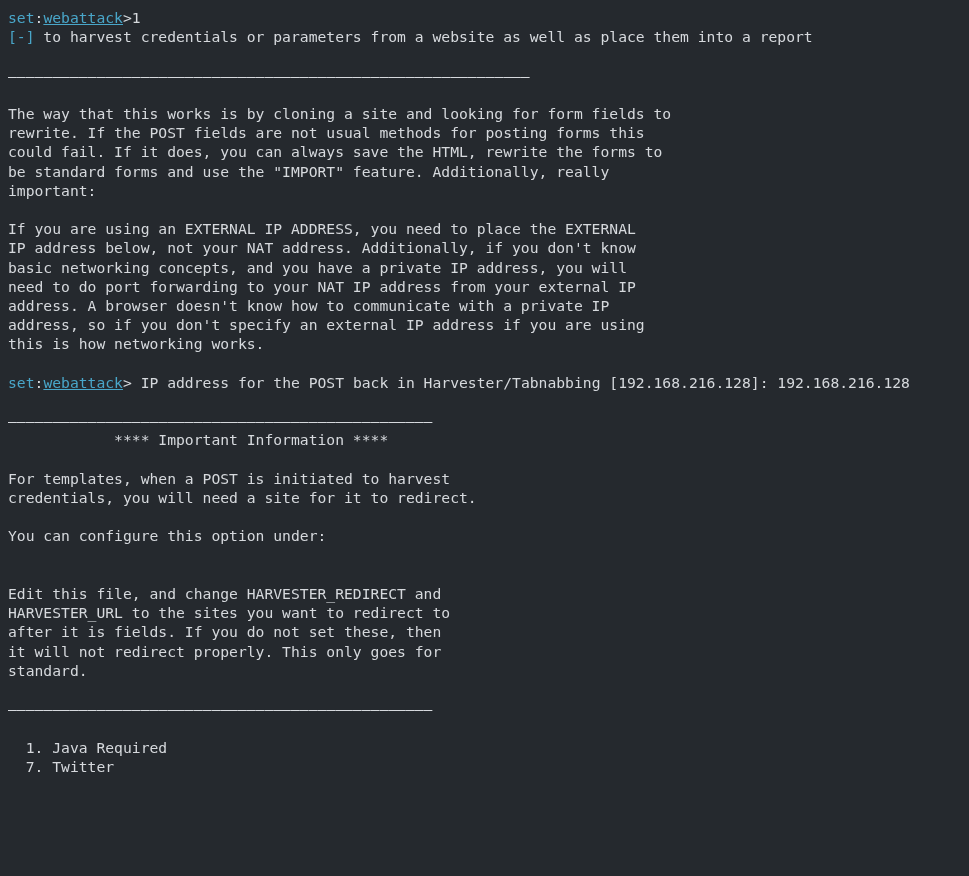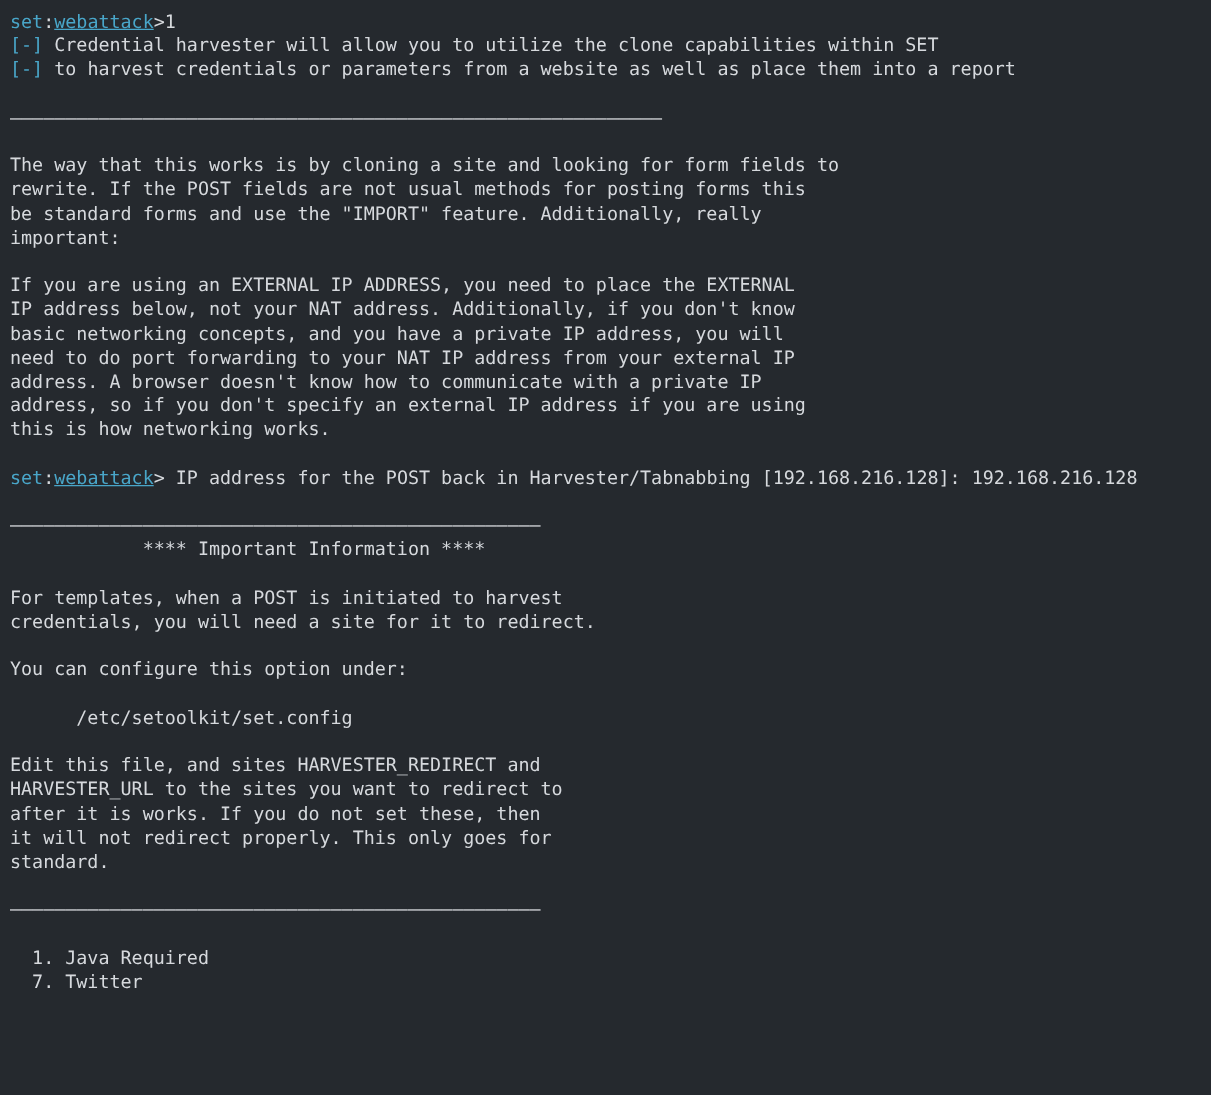--- a/index.html
+++ b/index.html
@@ -34,29 +34,29 @@
   .body-text { color: #d6d9dd; }
   .rule { color: #d6d9dd; white-space: pre; }
 </style>
 </head>
 <body>
 
 <div id="terminal">
 
   <div class="line"><span class="prompt-set">set</span><span class="prompt-colon">:</span><span class="prompt-web">webattack</span><span class="prompt-gt">&gt;</span><span class="body-text">1</span></div>
 
-  <div class="line"><span class="mark">[-]</span><span class="body-text"> Credential harvester will allow you to utilize the clone capabilities within SET</span></div>
   <div class="line"><span class="mark">[-]</span><span class="body-text"> to harvest credentials or parameters from a website as well as place them into a report</span></div>
 
   <div class="blank"></div>
   <div class="line rule">———————————————————————————————————————————————————————————</div>
   <div class="blank"></div>
 
   <div class="line body-text">The way that this works is by cloning a site and looking for form fields to</div>
   <div class="line body-text">rewrite. If the POST fields are not usual methods for posting forms this</div>
+  <div class="line body-text">could fail. If it does, you can always save the HTML, rewrite the forms to</div>
   <div class="line body-text">be standard forms and use the "IMPORT" feature. Additionally, really</div>
   <div class="line body-text">important:</div>
 
   <div class="blank"></div>
 
   <div class="line body-text">If you are using an EXTERNAL IP ADDRESS, you need to place the EXTERNAL</div>
   <div class="line body-text">IP address below, not your NAT address. Additionally, if you don't know</div>
   <div class="line body-text">basic networking concepts, and you have a private IP address, you will</div>
   <div class="line body-text">need to do port forwarding to your NAT IP address from your external IP</div>
   <div class="line body-text">address. A browser doesn't know how to communicate with a private IP</div>
@@ -74,27 +74,26 @@
 
   <div class="line body-text">For templates, when a POST is initiated to harvest</div>
   <div class="line body-text">credentials, you will need a site for it to redirect.</div>
 
   <div class="blank"></div>
 
   <div class="line body-text">You can configure this option under:</div>
 
   <div class="blank"></div>
 
-  <div class="line body-text">      /etc/setoolkit/set.config</div>
 
   <div class="blank"></div>
 
-  <div class="line body-text">Edit this file, and sites HARVESTER_REDIRECT and</div>
+  <div class="line body-text">Edit this file, and change HARVESTER_REDIRECT and</div>
   <div class="line body-text">HARVESTER_URL to the sites you want to redirect to</div>
-  <div class="line body-text">after it is works. If you do not set these, then</div>
+  <div class="line body-text">after it is fields. If you do not set these, then</div>
   <div class="line body-text">it will not redirect properly. This only goes for</div>
   <div class="line body-text">standard.</div>
 
   <div class="blank"></div>
   <div class="line rule">————————————————————————————————————————————————</div>
   <div class="blank"></div>
 
   <div class="line body-text">  1. Java Required</div>
   <div class="line body-text">  7. Twitter</div>
 

